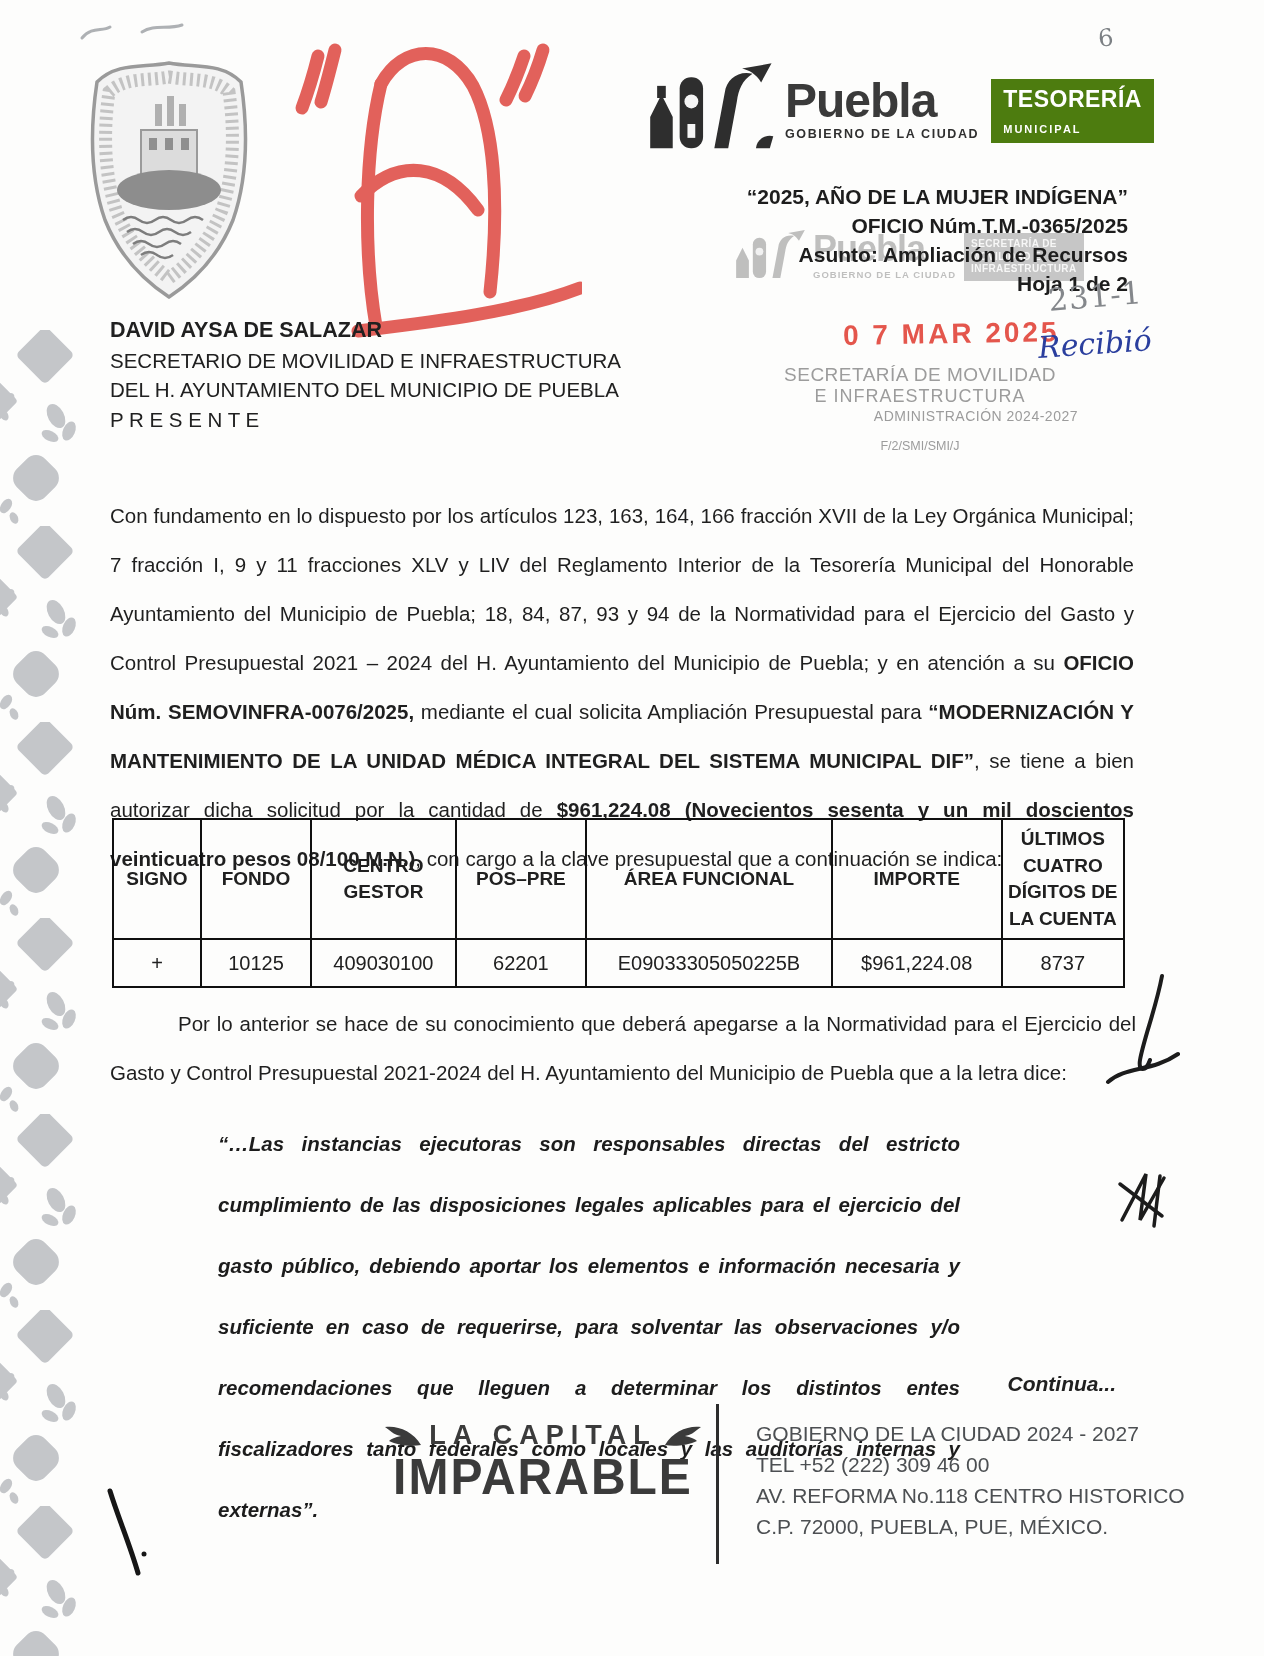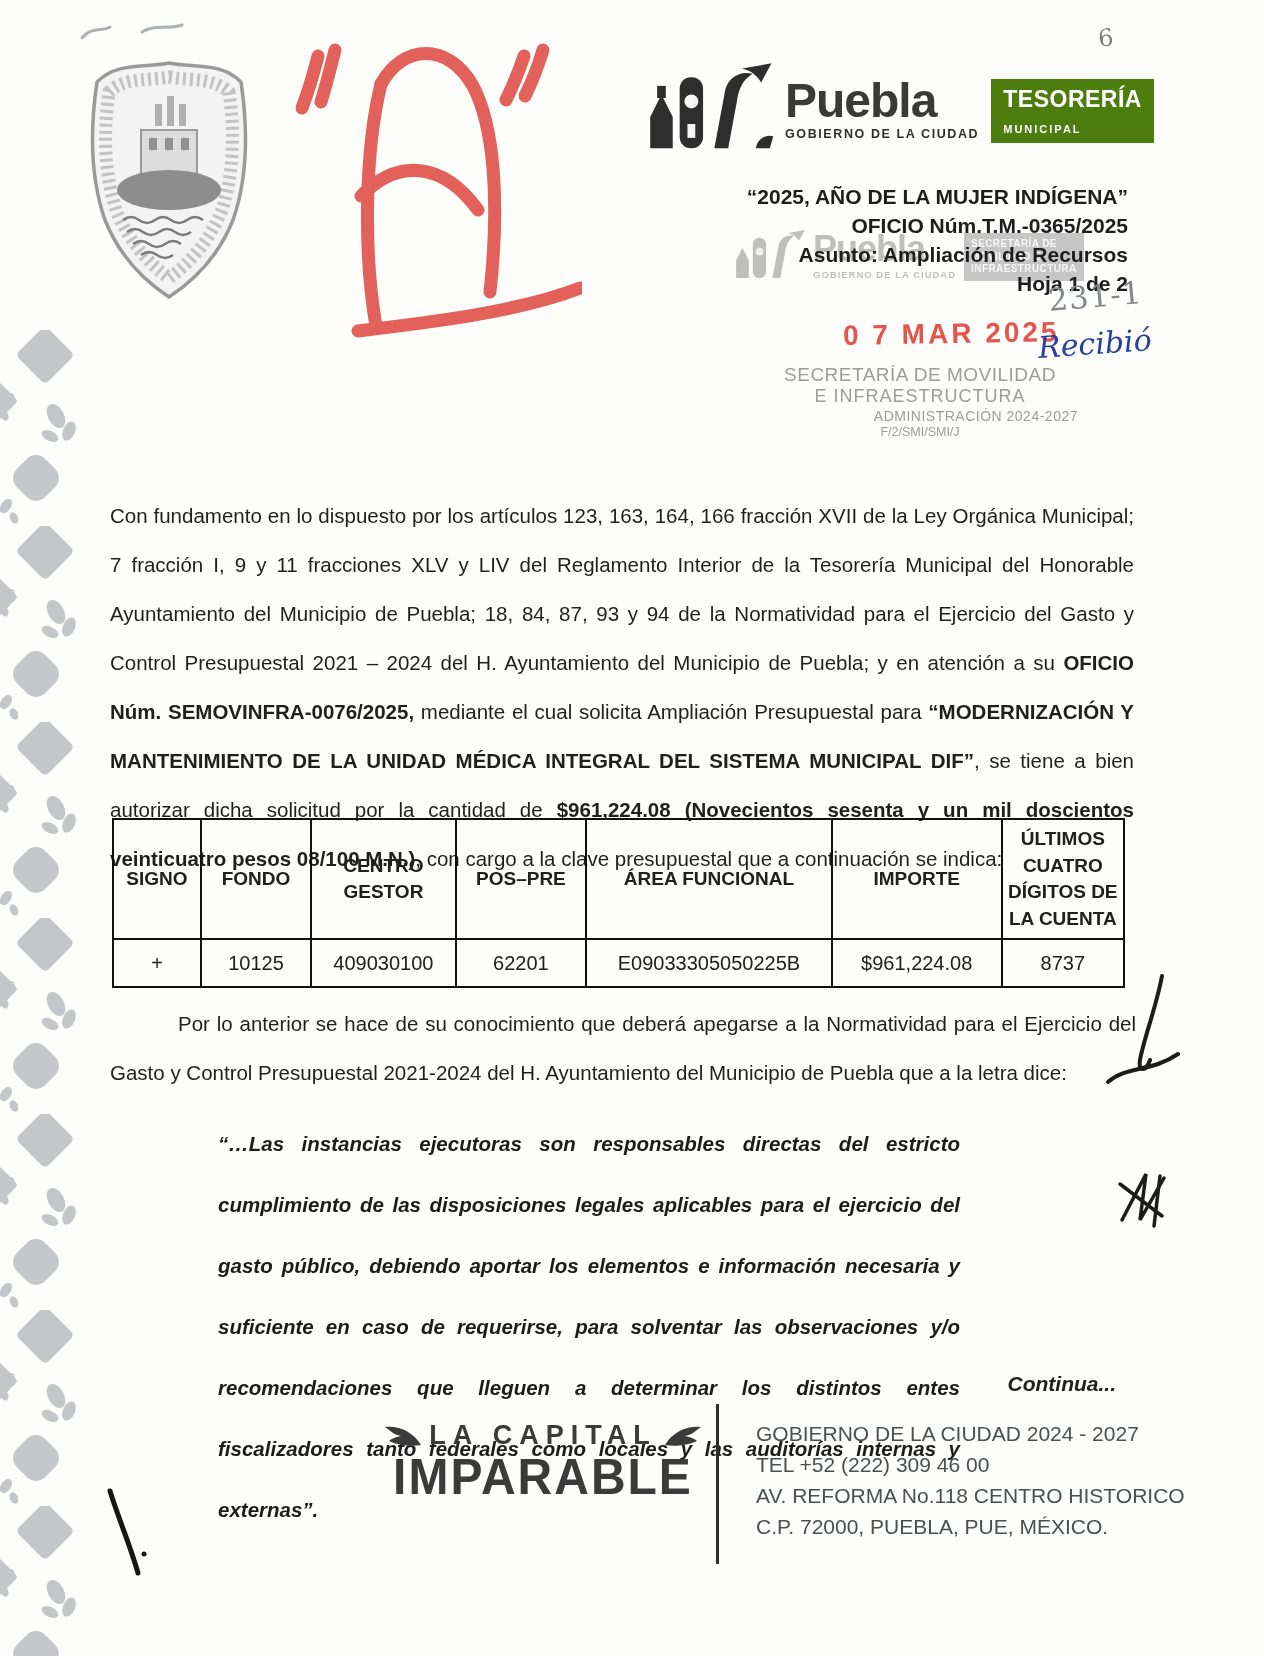--- a/index.html
+++ b/index.html
@@ -25,21 +25,21 @@
   #watermark .pue{font-size:36px;font-weight:bold;color:#8d8d8d;letter-spacing:-1px;line-height:.85;}
   #watermark .gob{font-size:9.5px;font-weight:bold;color:#8d8d8d;letter-spacing:1px;margin-top:4px;}
   #watermark .badge{margin-left:8px;background:#9a9a9a;color:#f3f3f3;padding:5px 7px;font-size:10px;font-weight:bold;line-height:1.25;letter-spacing:.4px;}
   
   #date-stamp{left:843px;top:318px;font-size:28px;font-weight:bold;letter-spacing:3px;
     color:#e2483e;transform:rotate(-1deg);opacity:.92;z-index:3;}
   #stamp-block{left:762px;top:364px;width:316px;text-align:center;color:#9c9c9c;z-index:2;}
   #stamp-block .s1{font-size:19px;letter-spacing:.5px;}
   #stamp-block .s2{font-size:18px;letter-spacing:1px;}
   #stamp-block .s3{font-size:14px;letter-spacing:.5px;margin-top:1px;text-align:right;}
-  #stamp-block .s4{font-size:12.5px;margin-top:1px;}
+  #stamp-block .s4{font-size:12.5px;margin-top:15px;}
   #folio{left:1048px;top:278px;font-size:31px;color:#84878b;transform:rotate(-5deg);letter-spacing:1px;z-index:3;font-family:"DejaVu Serif",serif;}
   #recibio{left:1038px;top:326px;font-size:30px;color:#2b3f9e;font-style:italic;
     transform:rotate(-4deg);z-index:3;font-family:"DejaVu Serif",serif;}
   #page-num{left:1098px;top:24px;font-size:24px;color:#7c8084;transform:rotate(-6deg);font-family:"DejaVu Serif",serif;}
   
   #addressee{left:110px;top:316px;font-size:20.5px;line-height:29.5px;z-index:2;}
   #addressee .nm{font-weight:bold;font-size:21.5px;}
   
   .bodytext{font-size:20.5px;color:#1f1f1f;text-align:justify;}
   #p1{left:110px;top:470px;width:1024px;line-height:49px;}
@@ -184,20 +184,26 @@
   <div class="abs" id="folio">231-1</div>
   <div class="abs" id="recibio">Recibió</div>
 
   <div class="abs" id="stamp-block">
     <div class="s1">SECRETARÍA DE MOVILIDAD</div>
     <div class="s2">E INFRAESTRUCTURA</div>
     <div class="s3">ADMINISTRACIÓN 2024-2027</div>
     <div class="s4">F/2/SMI/SMI/J</div>
   </div>
 
+  <div class="abs" id="addressee">
+    <div class="nm">DAVID AYSA DE SALAZAR</div>
+    <div>SECRETARIO DE MOVILIDAD E INFRAESTRUCTURA</div>
+    <div>DEL H. AYUNTAMIENTO DEL MUNICIPIO DE PUEBLA</div>
+    <div>P R E S E N T E</div>
+  </div>
 
   <p class="abs bodytext" id="p1"><span>Con fundamento en lo dispuesto por los artículos 123, 163, 164, 166 fracción XVII de la Ley Orgánica Municipal; 7 fracción I, 9 y 11 fracciones XLV y LIV del Reglamento Interior de la Tesorería Municipal del Honorable Ayuntamiento del Municipio de Puebla; 18, 84, 87, 93 y 94 de la Normatividad para el Ejercicio del Gasto y Control Presupuestal 2021 – 2024 del H. Ayuntamiento del Municipio de Puebla; y en atención a su </span><b class="seg">OFICIO Núm. SEMOVINFRA-0076/2025,</b><span> mediante el cual solicita Ampliación Presupuestal para </span><b class="seg">“MODERNIZACIÓN Y MANTENIMIENTO DE LA UNIDAD MÉDICA INTEGRAL DEL SISTEMA MUNICIPAL DIF”</b><span>, se tiene a bien autorizar dicha solicitud por la cantidad de </span><b class="seg">$961,224.08 (Novecientos sesenta y un mil doscientos veinticuatro pesos 08/100 M.N.)</b><span>, con cargo a la clave presupuestal que a continuación se indica:</span></p>
 
   <table class="abs" id="doc-table">
     <colgroup>
       <col style="width:8.7%">
         <col style="width:10.9%">
         <col style="width:14.3%">
       <col style="width:12.9%">
         <col style="width:24.3%">

